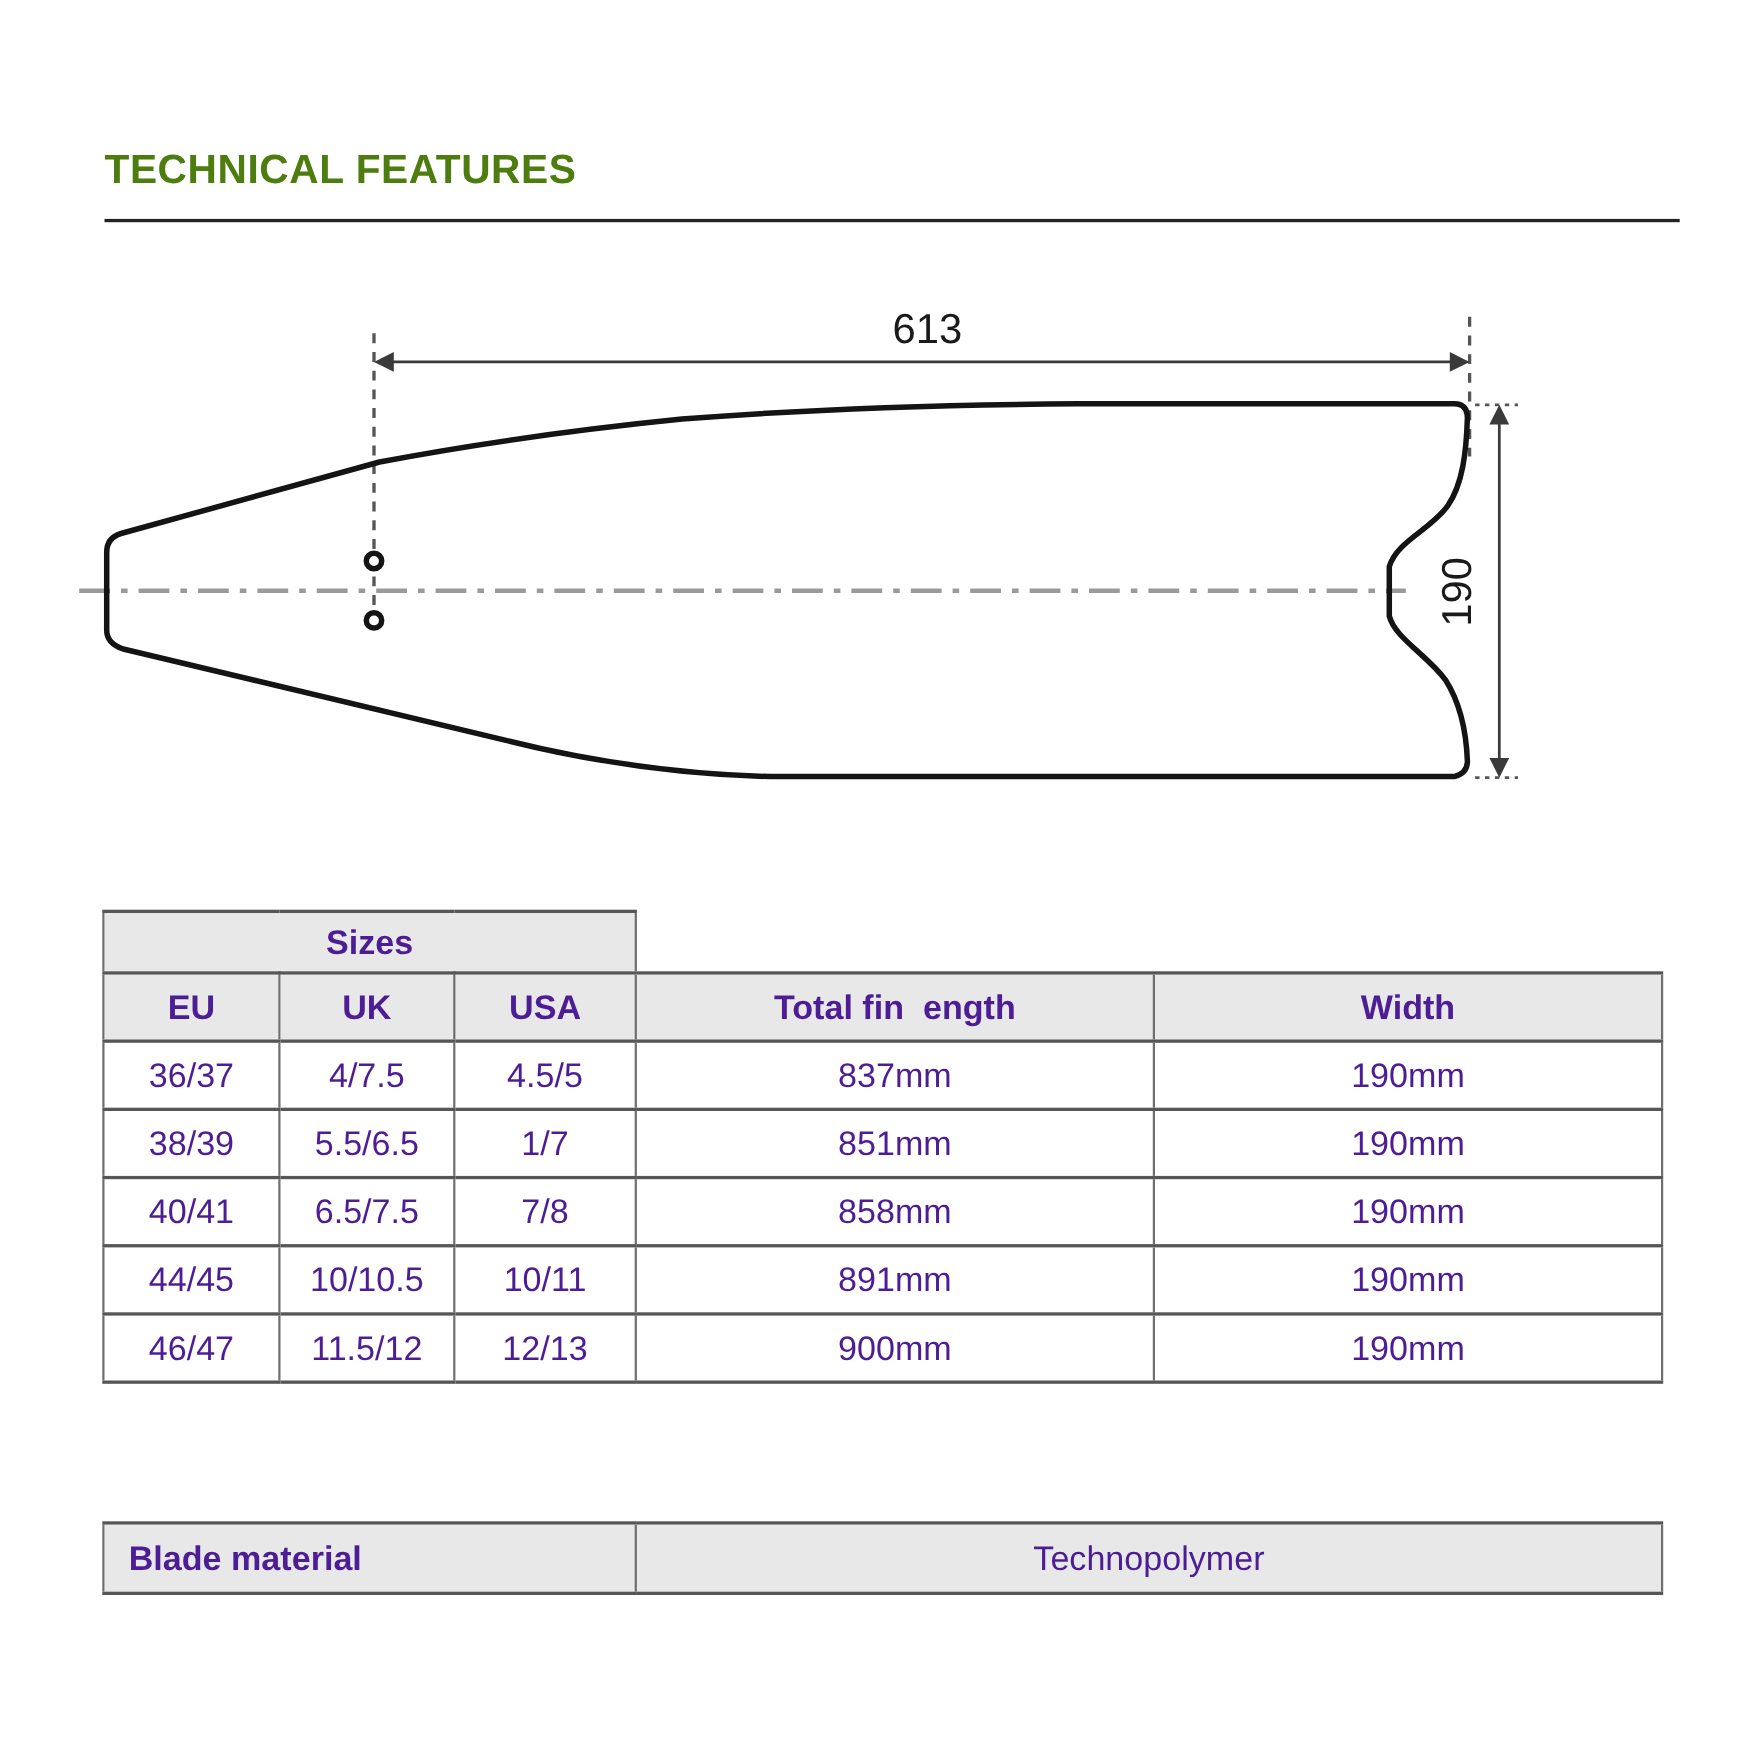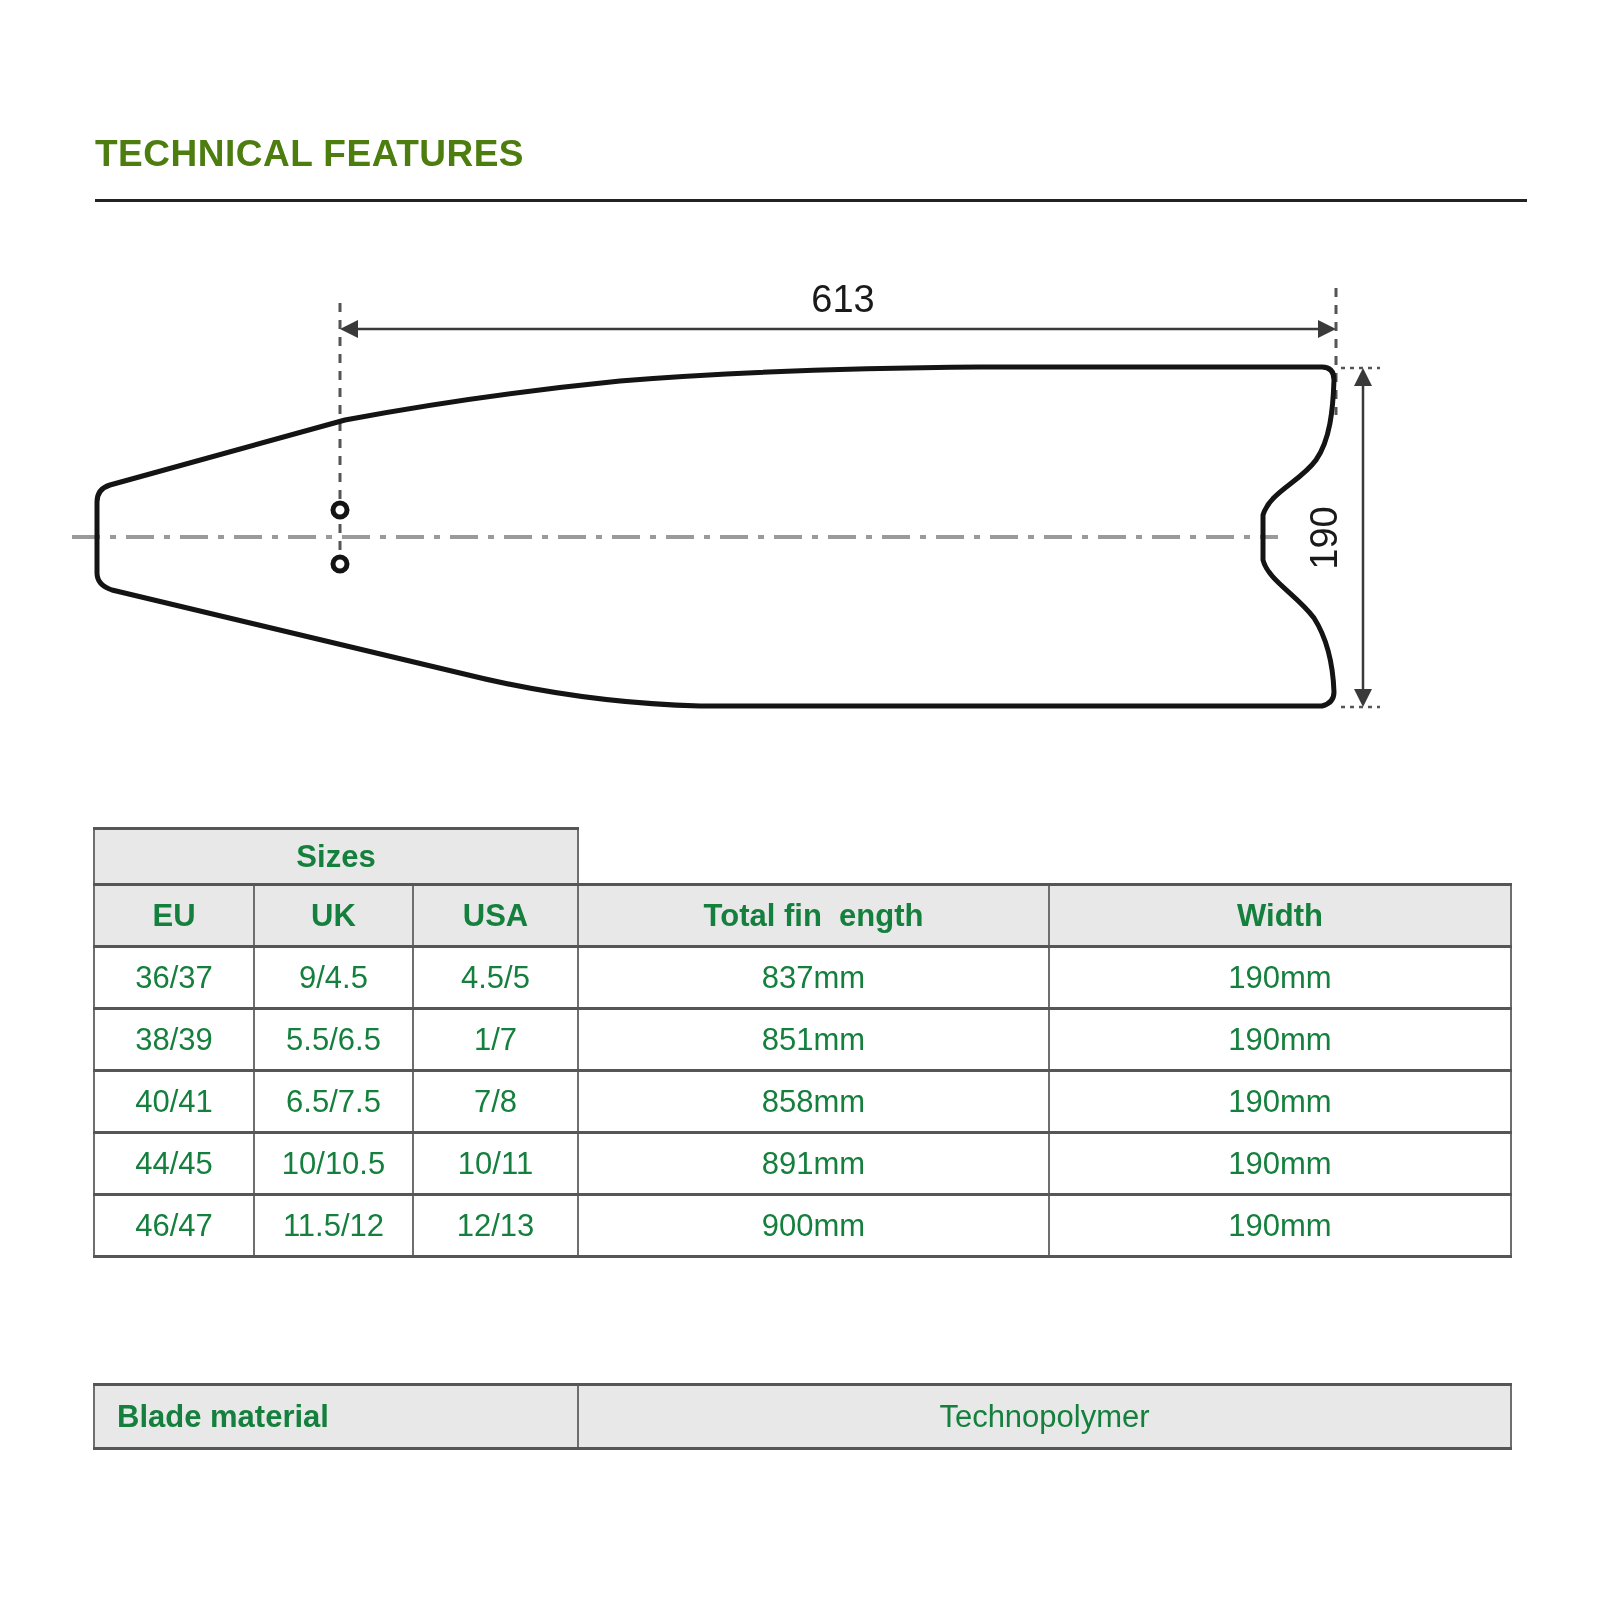--- a/index.html
+++ b/index.html
@@ -11,21 +11,21 @@
     position:absolute; left:95px; top:133px;
     font-size:37px; font-weight:bold; letter-spacing:0.5px; color:#4d7c0f;
   }
   .title-rule {
     position:absolute; left:95px; top:199px; width:1432px; height:3px; background:#232323;
   }
   svg.drawing { position:absolute; left:0; top:0; width:1600px; height:790px; }
 
   table.spec {
     position:absolute; border-collapse:collapse; table-layout:fixed;
-    font-size:31px; color:#15803d;
+    font-size:31px; color:#4c1d95;
   }
   table.sizes    { left:93px; top:827px;  width:1417px; }
   table.material { left:93px; top:1383px; width:1417px; }
   .spec th, .spec td {
     border-left:2px solid #6e6e6e; border-right:2px solid #6e6e6e;
     border-top:3px solid #565656; border-bottom:3px solid #565656;
     text-align:center; vertical-align:middle; white-space:pre;
     padding:0; overflow:hidden;
   }
   .spec th { background:#e8e8e8; font-weight:bold; }
@@ -105,21 +105,21 @@
       </tr>
       <tr class="row-cols">
         <th>EU</th>
         <th>UK</th>
         <th>USA</th>
         <th>Total fin  ength</th>
         <th>Width</th>
       </tr>
       <tr class="row-data">
         <td>36/37</td>
-        <td>9/4.5</td>
+        <td>4/7.5</td>
         <td>4.5/5</td>
         <td>837mm</td>
         <td>190mm</td>
       </tr>
       <tr class="row-data">
         <td>38/39</td>
         <td>5.5/6.5</td>
         <td>1/7</td>
         <td>851mm</td>
         <td>190mm</td>

